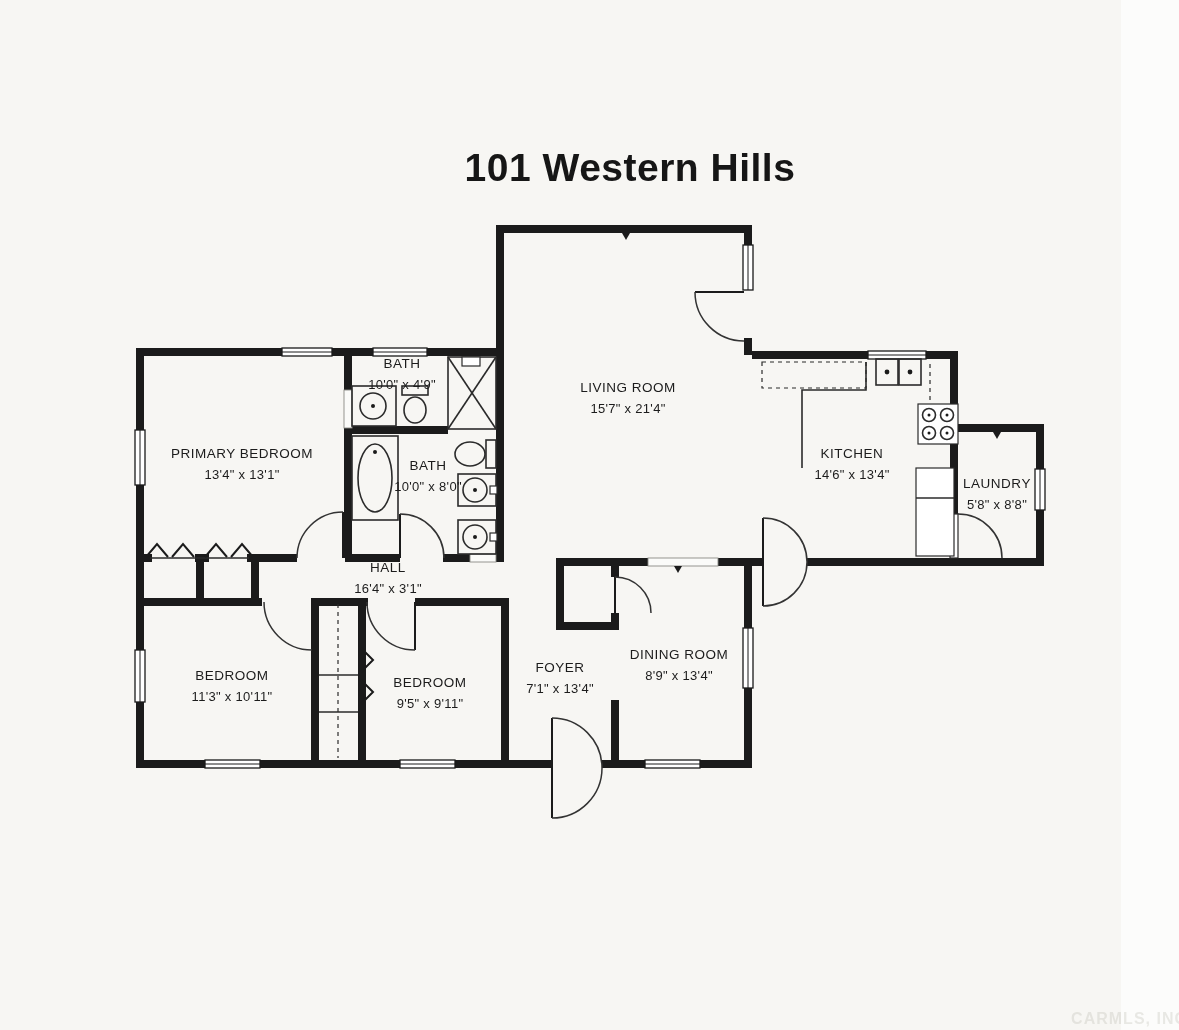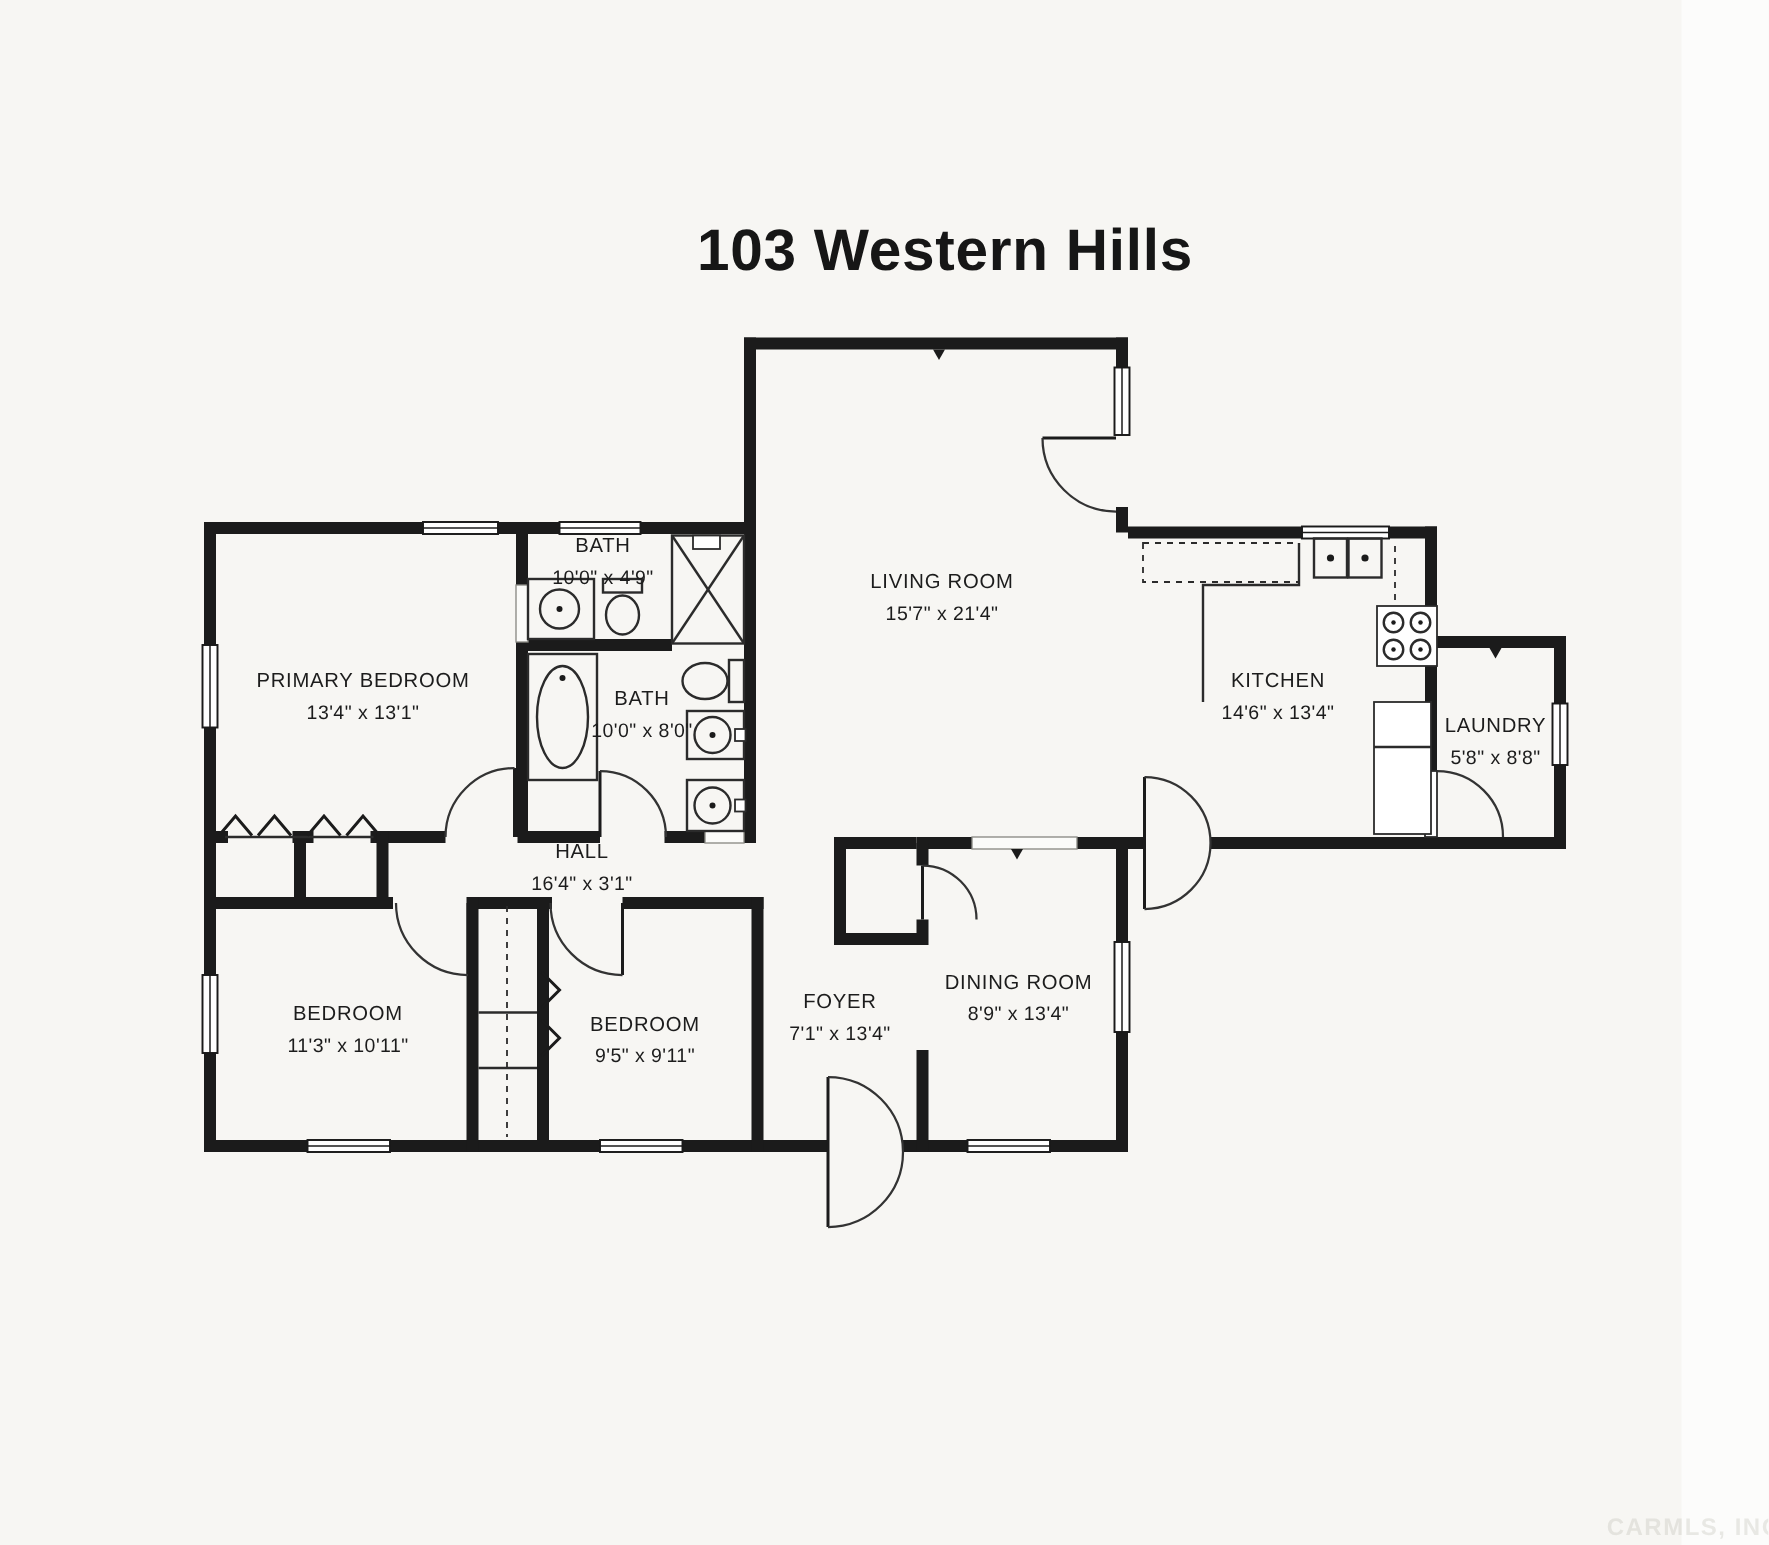--- a/index.html
+++ b/index.html
@@ -23,21 +23,21 @@
   .rname{font:13.5px "Liberation Sans",sans-serif;fill:#1c1c1c;text-anchor:middle;letter-spacing:.5px;}
   .dims{font:13px "Liberation Sans",sans-serif;fill:#1c1c1c;text-anchor:middle;letter-spacing:.3px;}
   .watermark{position:absolute;right:-8px;bottom:2px;font-size:16px;font-weight:bold;
         letter-spacing:1px;color:rgba(130,130,115,0.16);white-space:nowrap;}
 </style>
 </head>
 <body>
 
 <div class="page">
   <div class="scan-strip"></div>
-  <div class="plan-title">103 Western Hills</div>
+  <div class="plan-title">101 Western Hills</div>
 
   <svg width="1179" height="1030" viewBox="0 0 1179 1030">
 
     <g>
 
       <rect class="wall" x="140" y="348" width="142" height="8"></rect>
       <rect class="wall" x="332" y="348" width="41" height="8"></rect>
       <rect class="wall" x="427" y="348" width="73" height="8"></rect>
 
       <rect class="wall" x="496" y="225" width="256" height="8"></rect>

